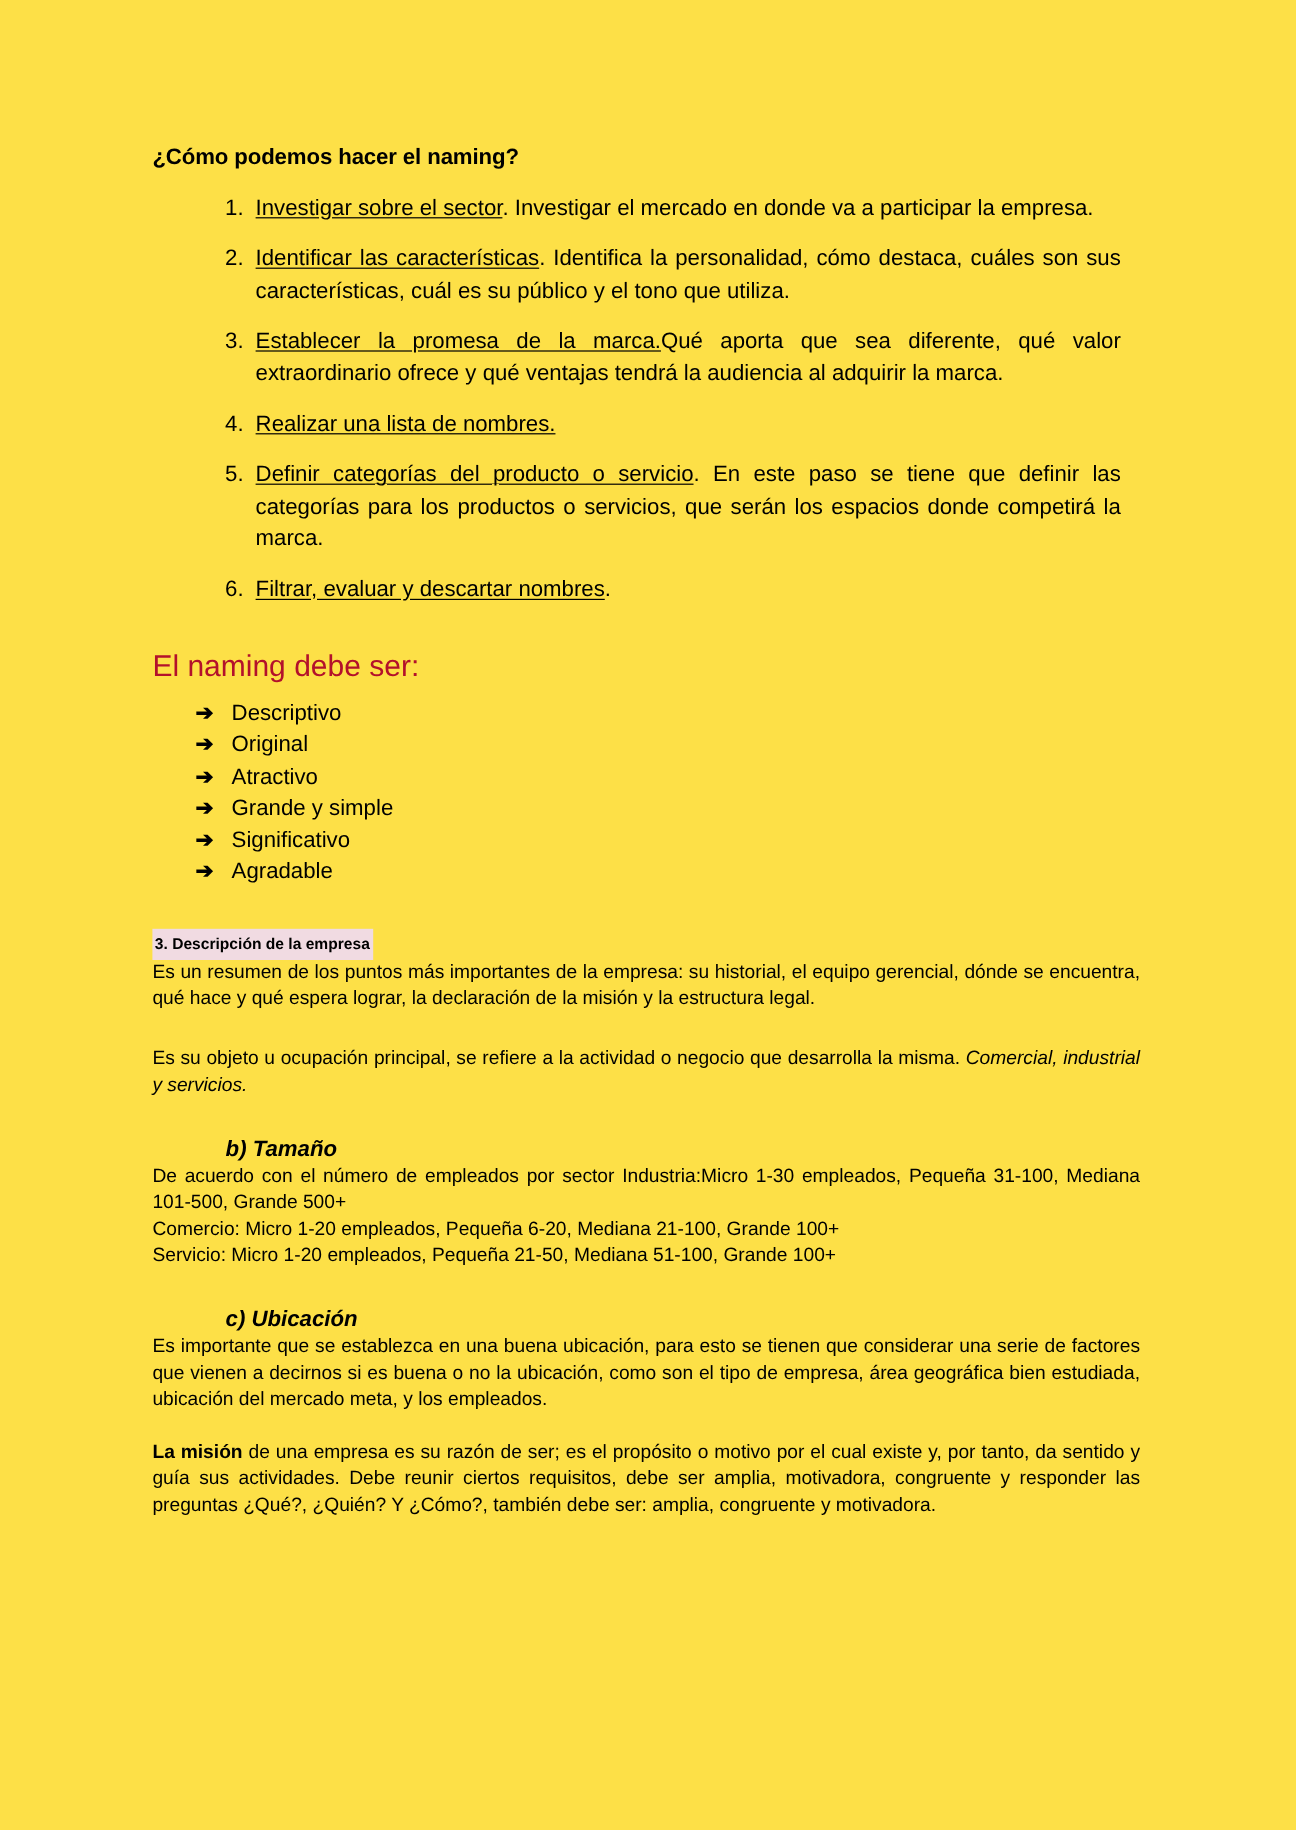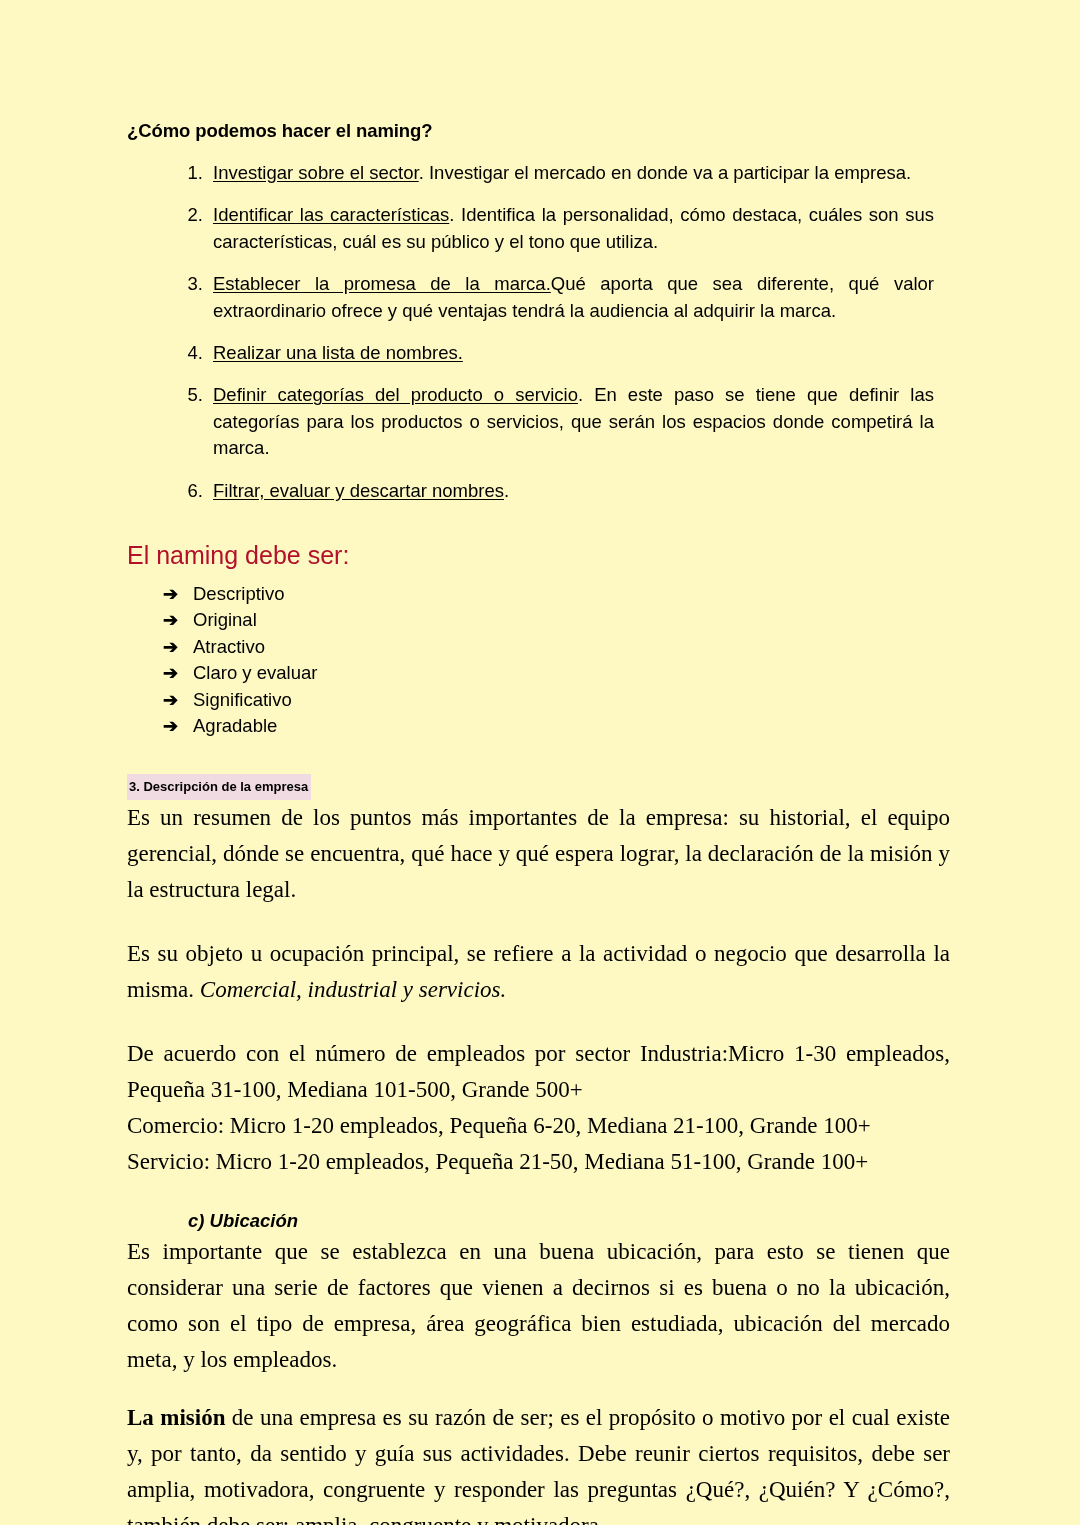--- a/index.html
+++ b/index.html
@@ -12,21 +12,21 @@
     height: 1525px;
     font-family: "Liberation Sans", sans-serif;
     color: #000000;
     -webkit-font-smoothing: antialiased;
   }
 
   .page {
     position: relative;
     width: 1080px;
     height: 1525px;
-    background: #fef9c3;
+    background: #fde047;
     box-sizing: border-box;
     padding: 118px 71px 0 127px;
   }
 
   .doc-body {
     width: 823px;
   }
 
   
   .h-question {
@@ -57,26 +57,25 @@
 
   .h-sub {
     font-size: 18.5px;
     font-weight: bold;
     font-style: italic;
     line-height: 26px;
     margin: 0 0 0 61px;
   }
 
   p.para {
-    font-size: 23px;
-    line-height: 36px;
+    font-size: 16px;
+    line-height: 22px;
     margin: 0;
     text-align: justify;
     text-justify: inter-word;
-    font-family: Liberation Serif, serif;
   }
   p.para.nojust { text-align: left; }
 
   .it { font-style: italic; }
   .bold { font-weight: bold; }
 
   
   ol.steps {
     margin: 0;
     padding: 0 0 0 70px;
@@ -169,21 +168,21 @@
       <li>
         <span class="arrow-ic">➔</span>
         <span>Original</span>
       </li>
       <li>
         <span class="arrow-ic">➔</span>
         <span>Atractivo</span>
       </li>
       <li>
         <span class="arrow-ic">➔</span>
-        <span>Claro y evaluar</span>
+        <span>Grande y simple</span>
       </li>
       <li>
         <span class="arrow-ic">➔</span>
         <span>Significativo</span>
       </li>
       <li>
         <span class="arrow-ic">➔</span>
         <span>Agradable</span>
       </li>
     </ul>
@@ -195,20 +194,21 @@
     </div>
 
     <p class="para">Es un resumen de los puntos más importantes de la empresa: su historial, el equipo gerencial, dónde se encuentra, qué hace y qué espera lograr, la declaración de la misión y la estructura legal.</p>
 
     <div class="gap-lg"></div>
 
     <p class="para"><span>Es su objeto u ocupación principal, se refiere a la actividad o negocio que desarrolla la misma. </span><span class="it">Comercial, industrial y servicios.</span></p>
 
     <div class="gap-lg"></div>
 
+    <h4 class="h-sub">b) Tamaño</h4>
     <p class="para">De acuerdo con el número de empleados por sector Industria:Micro 1-30 empleados, Pequeña 31-100, Mediana 101-500, Grande 500+</p>
     <p class="para nojust">Comercio: Micro 1-20 empleados, Pequeña 6-20, Mediana 21-100, Grande 100+</p>
     <p class="para nojust">Servicio: Micro 1-20 empleados, Pequeña 21-50, Mediana 51-100, Grande 100+</p>
 
     <div class="gap-lg"></div>
 
     <h4 class="h-sub">c) Ubicación</h4>
     <p class="para">Es importante que se establezca en una buena ubicación, para esto se tienen que considerar una serie de factores que vienen a decirnos si es buena o no la ubicación, como son el tipo de empresa, área geográfica bien estudiada, ubicación del mercado meta, y los empleados.</p>
 
     <div class="gap-md"></div>

